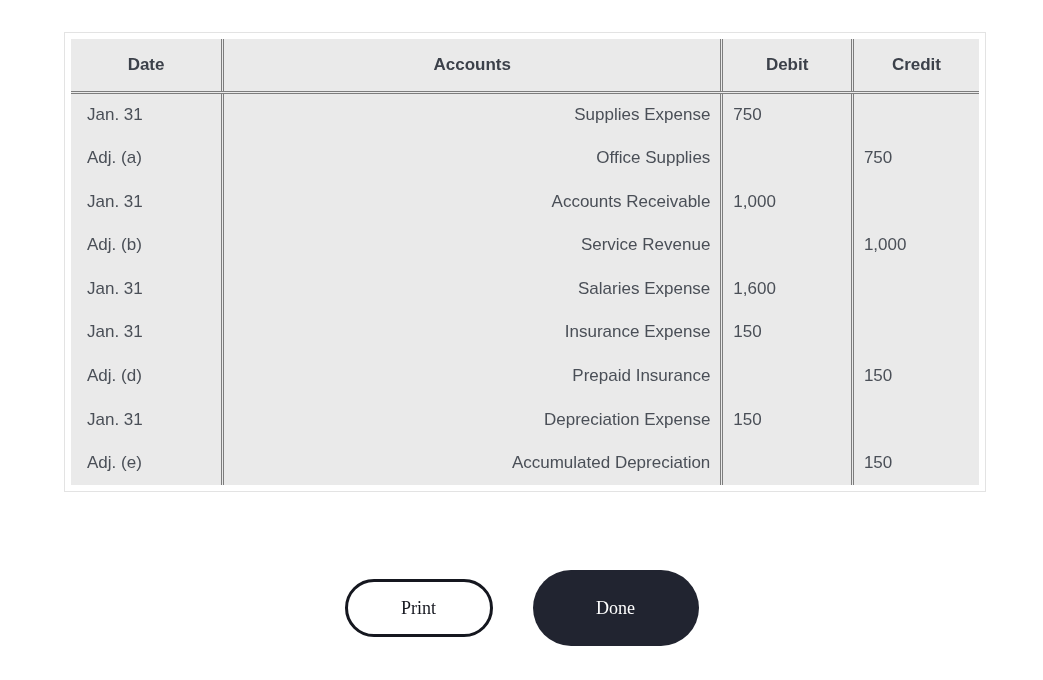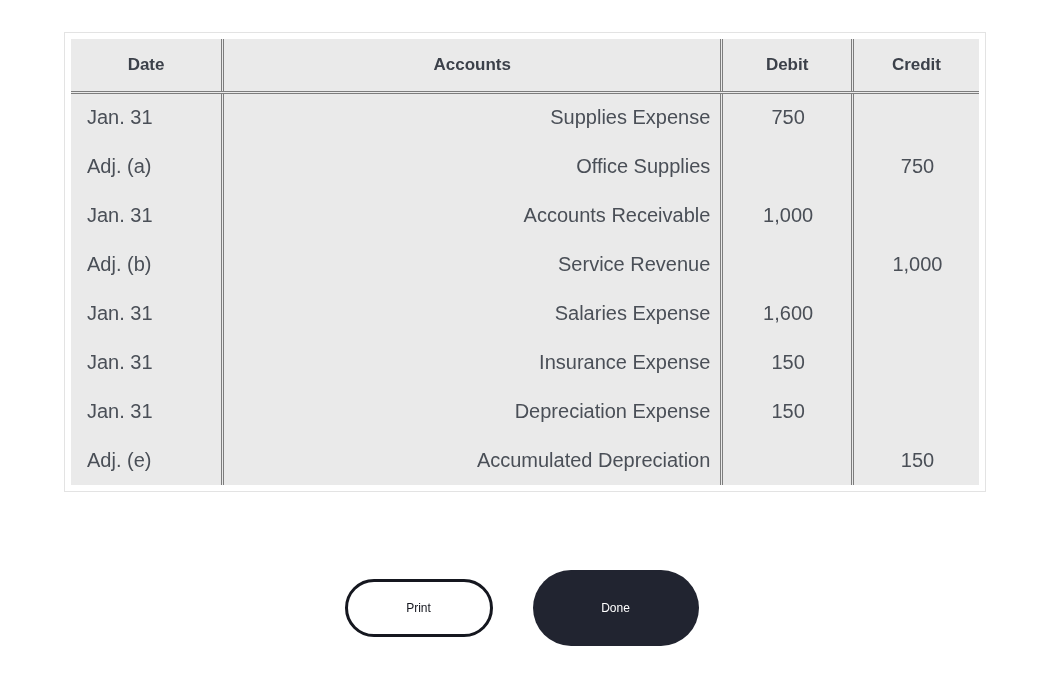--- a/index.html
+++ b/index.html
@@ -56,47 +56,47 @@
 
   
   th.sep-left, td.sep-left {
     border-left: 3px double #7d7d7d;
   }
 
   tbody td {
     height: 38.6px;
     background: #eaeaea;
     color: #4a4f57;
-    font-size: 20px;
+    font-size: 17px;
     padding: 0 10px;
     border: none;
     box-sizing: border-box;
     white-space: nowrap;
     overflow: hidden;
   }
 
   td.cell-date     { text-align: left;  padding-left: 16px; }
   td.cell-account  { text-align: right;  padding-left: 8px;  }
   td.cell-account.indented { padding-left: 38px; }
-  td.cell-amount   { text-align: center; padding-right: 8px; }
+  td.cell-amount   { text-align: left; padding-right: 8px; }
 
   
   #button-bar {
     position: absolute;
     left: 0;
     top: 570px;
     width: 1043px;
     display: flex;
     justify-content: center;
     align-items: center;
     gap: 40px;
   }
   button {
-    font-family: Liberation Sans, sans-serif;
-    font-size: 12px;
+    font-family: Liberation Serif, serif;
+    font-size: 18px;
     border-radius: 999px;
     cursor: pointer;
     padding: 0;
     line-height: 1;
   }
   #print-button {
     width: 148px;
     height: 58px;
     background: #ffffff;
     color: #15171f;
@@ -160,20 +160,26 @@
           <td class="cell-amount sep-left">1,600</td>
           <td class="cell-amount sep-left"></td>
         </tr>
         <tr>
           <td class="cell-date">Jan. 31</td>
           <td class="cell-account sep-left">Insurance Expense</td>
           <td class="cell-amount sep-left">150</td>
           <td class="cell-amount sep-left"></td>
         </tr>
         <tr>
+          <td class="cell-date">Adj. (d)</td>
+          <td class="cell-account sep-left indented">Prepaid Insurance</td>
+          <td class="cell-amount sep-left"></td>
+          <td class="cell-amount sep-left">150</td>
+        </tr>
+        <tr>
           <td class="cell-date">Jan. 31</td>
           <td class="cell-account sep-left">Depreciation Expense</td>
           <td class="cell-amount sep-left">150</td>
           <td class="cell-amount sep-left"></td>
         </tr>
         <tr>
           <td class="cell-date">Adj. (e)</td>
           <td class="cell-account sep-left indented">Accumulated Depreciation</td>
           <td class="cell-amount sep-left"></td>
           <td class="cell-amount sep-left">150</td>

